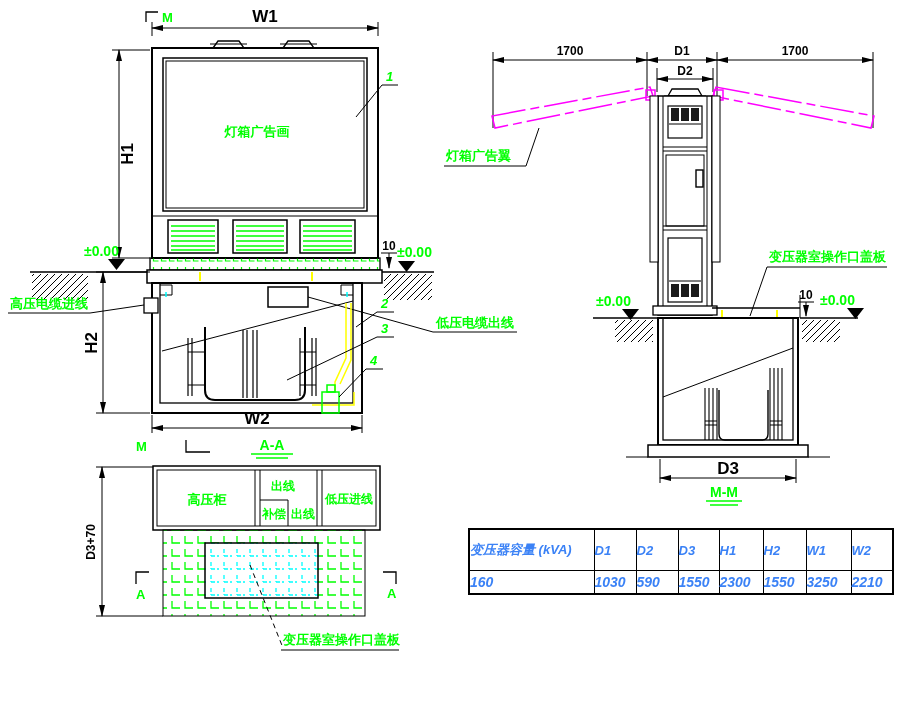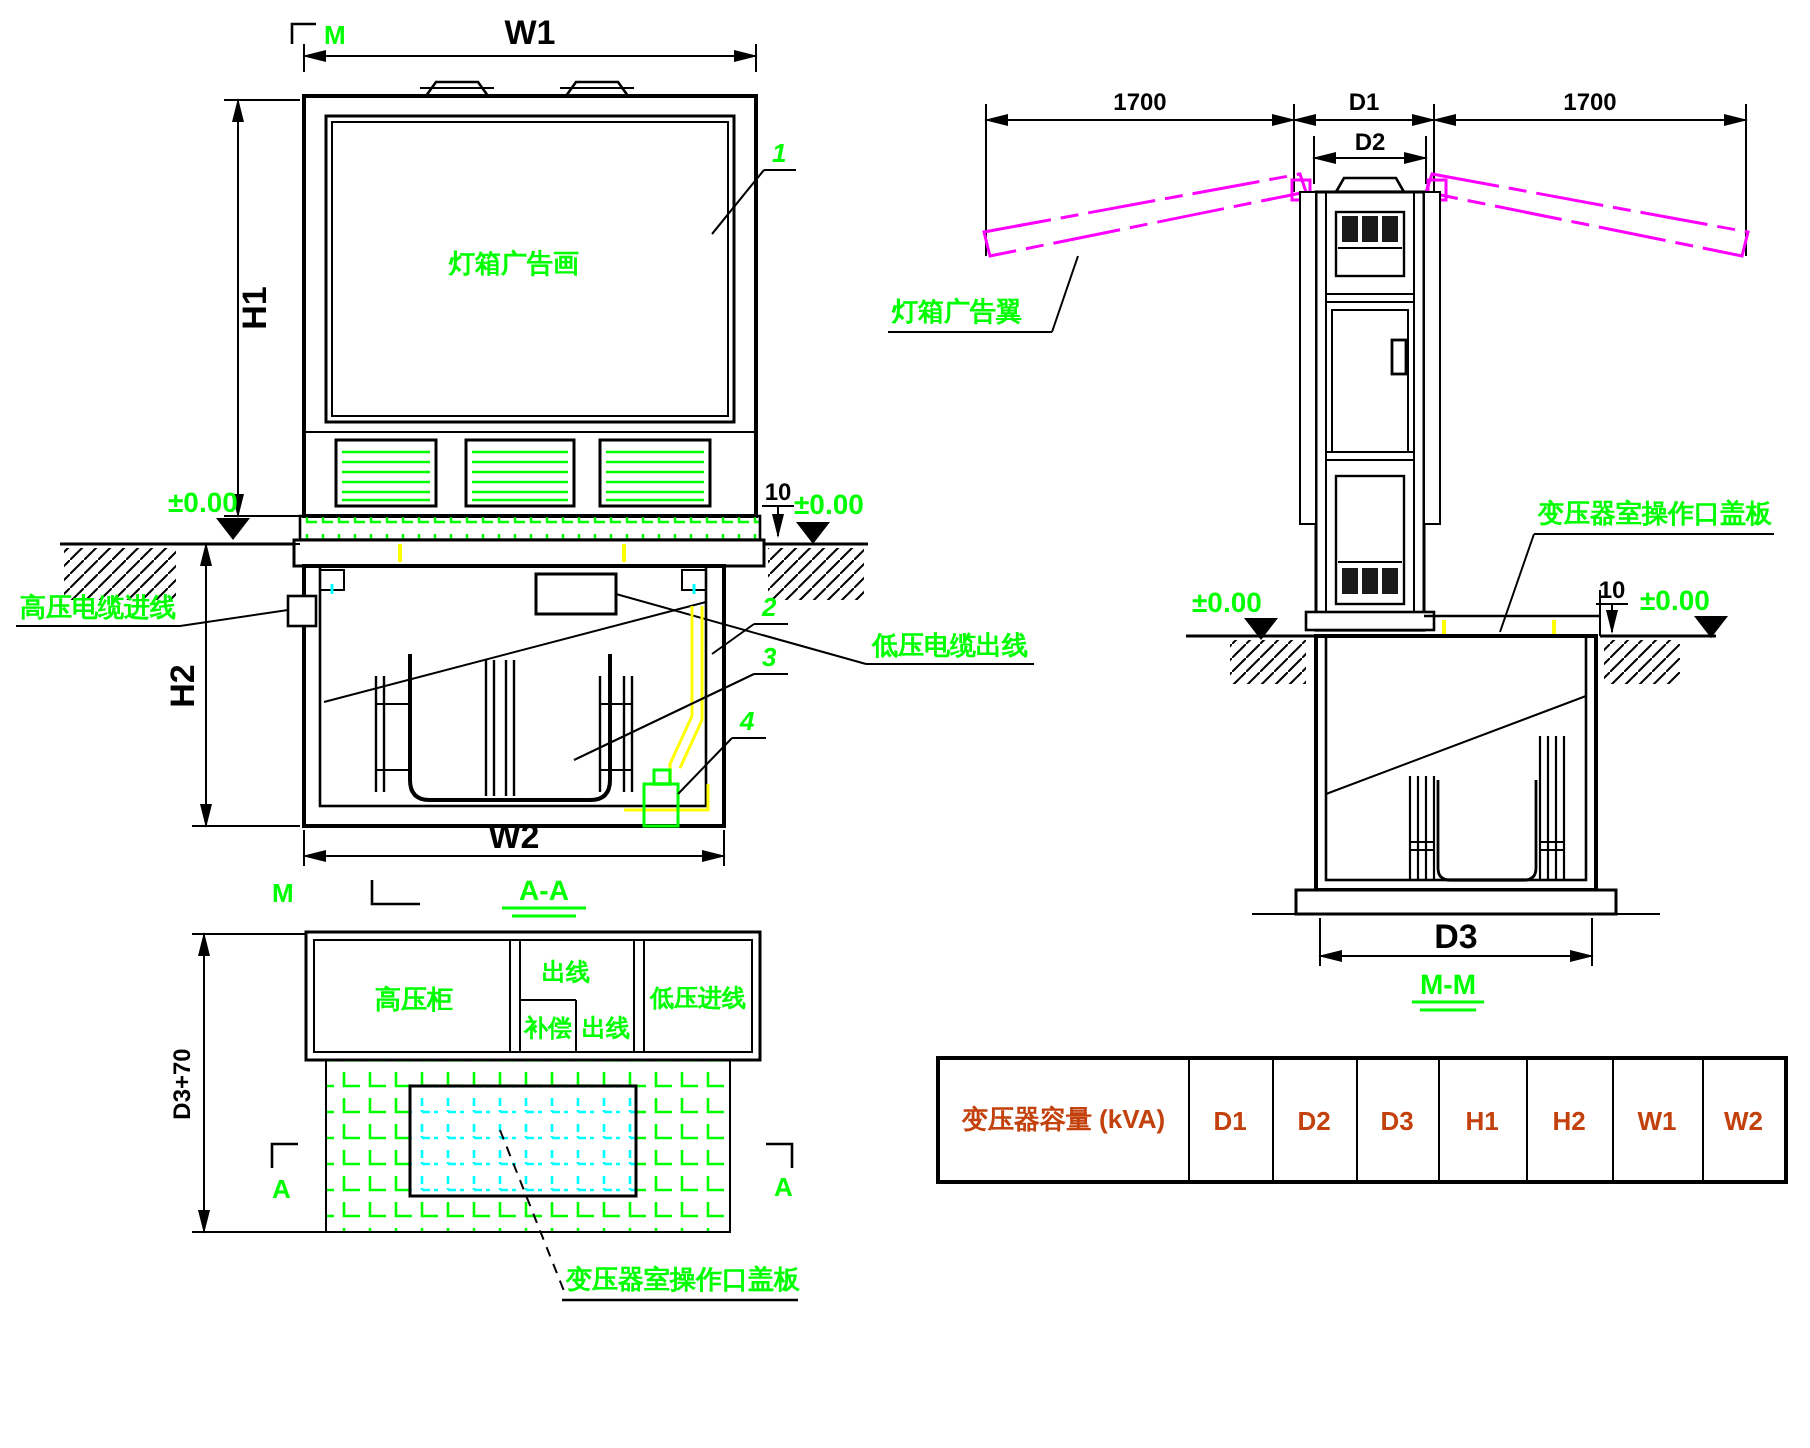--- a/index.html
+++ b/index.html
@@ -10,22 +10,22 @@
   .dim-big{font-size:17px;font-weight:bold;fill:#000;}
   .dim-sm{font-size:12px;fill:#000;font-weight:bold;}
   .lbl{font-size:13px;font-weight:bold;fill:#00ff00;}
   .lbl-sm{font-size:12px;font-weight:bold;fill:#00ff00;}
   .level{font-size:14px;font-weight:bold;fill:#00ff00;}
   .mark{font-size:13px;font-weight:bold;fill:#00ff00;}
   .callout{font-size:13px;font-weight:bold;fill:#00ff00;font-style:italic;}
   .title-g{font-size:14px;font-weight:bold;fill:#00ff00;}
   #spec-table{position:absolute;left:468px;top:528px;width:424px;height:64px;
               border-collapse:collapse;table-layout:fixed;}
-  #spec-table th,#spec-table td{border:1px solid #000;text-align:center;vertical-align:middle;
-              color:#c2410c;padding:0;}
+  #spec-table th,#spec-table td{border:1px solid #000;text-align:left;vertical-align:middle;
+              color:#3b82f6;padding:0;font-style:italic;}
   #spec-table{border:2px solid #000;}
   #spec-table th{font-size:13px;font-weight:bold;height:40px;}
   #spec-table td{font-size:14px;font-weight:bold;height:22px;}
 </style>
 </head>
 <body>
 
 <div id="sheet">
 <svg width="905" height="724" viewBox="0 0 905 724">
   <defs>
@@ -331,15 +331,25 @@
         <tr>
       <th>变压器容量 (kVA)</th>
       <th>D1</th>
       <th>D2</th>
       <th>D3</th>
       <th>H1</th>
       <th>H2</th>
       <th>W1</th>
       <th>W2</th>
     </tr>
+    <tr>
+      <td>160</td>
+      <td>1030</td>
+      <td>590</td>
+      <td>1550</td>
+      <td>2300</td>
+      <td>1550</td>
+      <td>3250</td>
+      <td>2210</td>
+    </tr>
   </tbody>
     </table>
 </div>
 
 </body></html>

